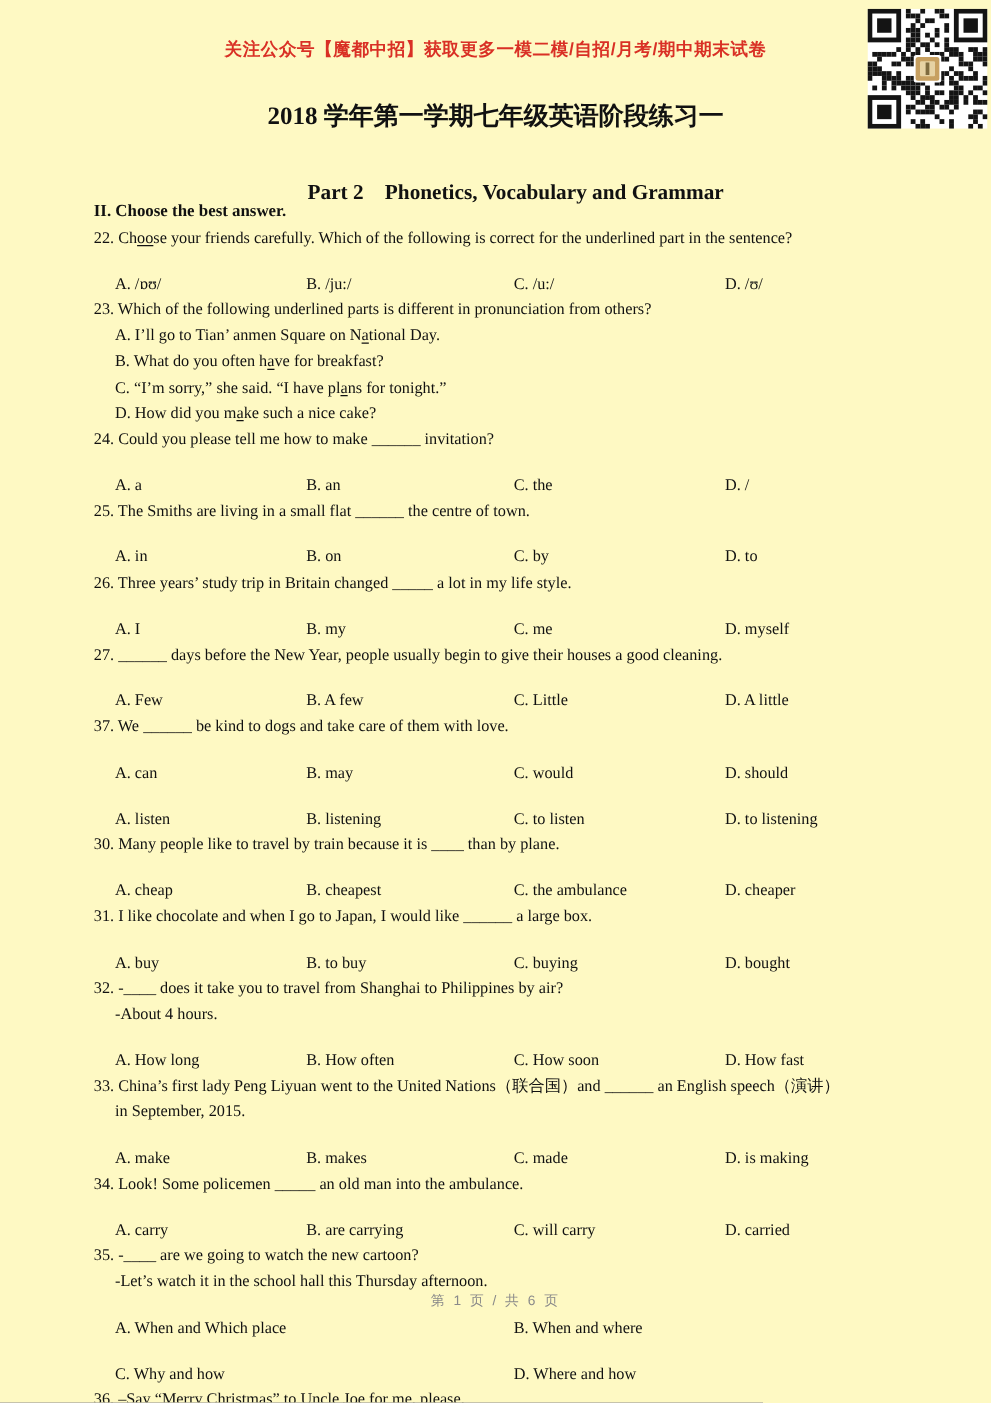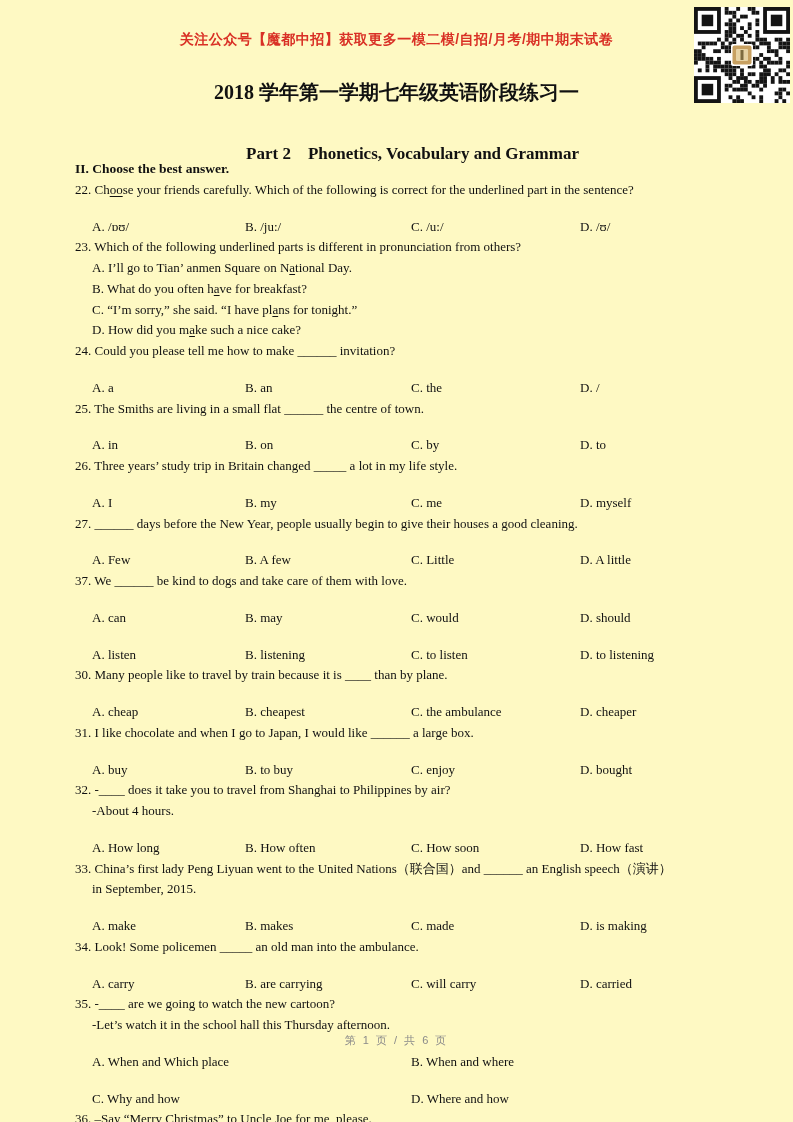--- a/index.html
+++ b/index.html
@@ -332,21 +332,21 @@
         <div class="row opts cols4">
           <span><span>A.</span><span> cheap</span></span>
           <span><span>B.</span><span> cheapest</span></span>
           <span><span>C.</span><span> the ambulance</span></span>
           <span><span>D.</span><span> cheaper</span></span>
         </div>
         <div class="row stem"><span>31.</span> <span>I like chocolate and when I go to Japan, I would like ______ a large box.</span></div>
         <div class="row opts cols4">
           <span><span>A.</span><span> buy</span></span>
           <span><span>B.</span><span> to buy</span></span>
-          <span><span>C.</span><span> enjoy</span></span>
+          <span><span>C.</span><span> buying</span></span>
           <span><span>D.</span><span> bought</span></span>
         </div>
         <div class="row stem"><span>32.</span> <span>-____ does it take you to travel from Shanghai to Philippines by air?</span></div>
         <div class="row cont"><span>-About 4 hours.</span></div>
         <div class="row opts cols4">
           <span><span>A.</span><span> How long</span></span>
           <span><span>B.</span><span> How often</span></span>
           <span><span>C.</span><span> How soon</span></span>
           <span><span>D.</span><span> How fast</span></span>
         </div>

